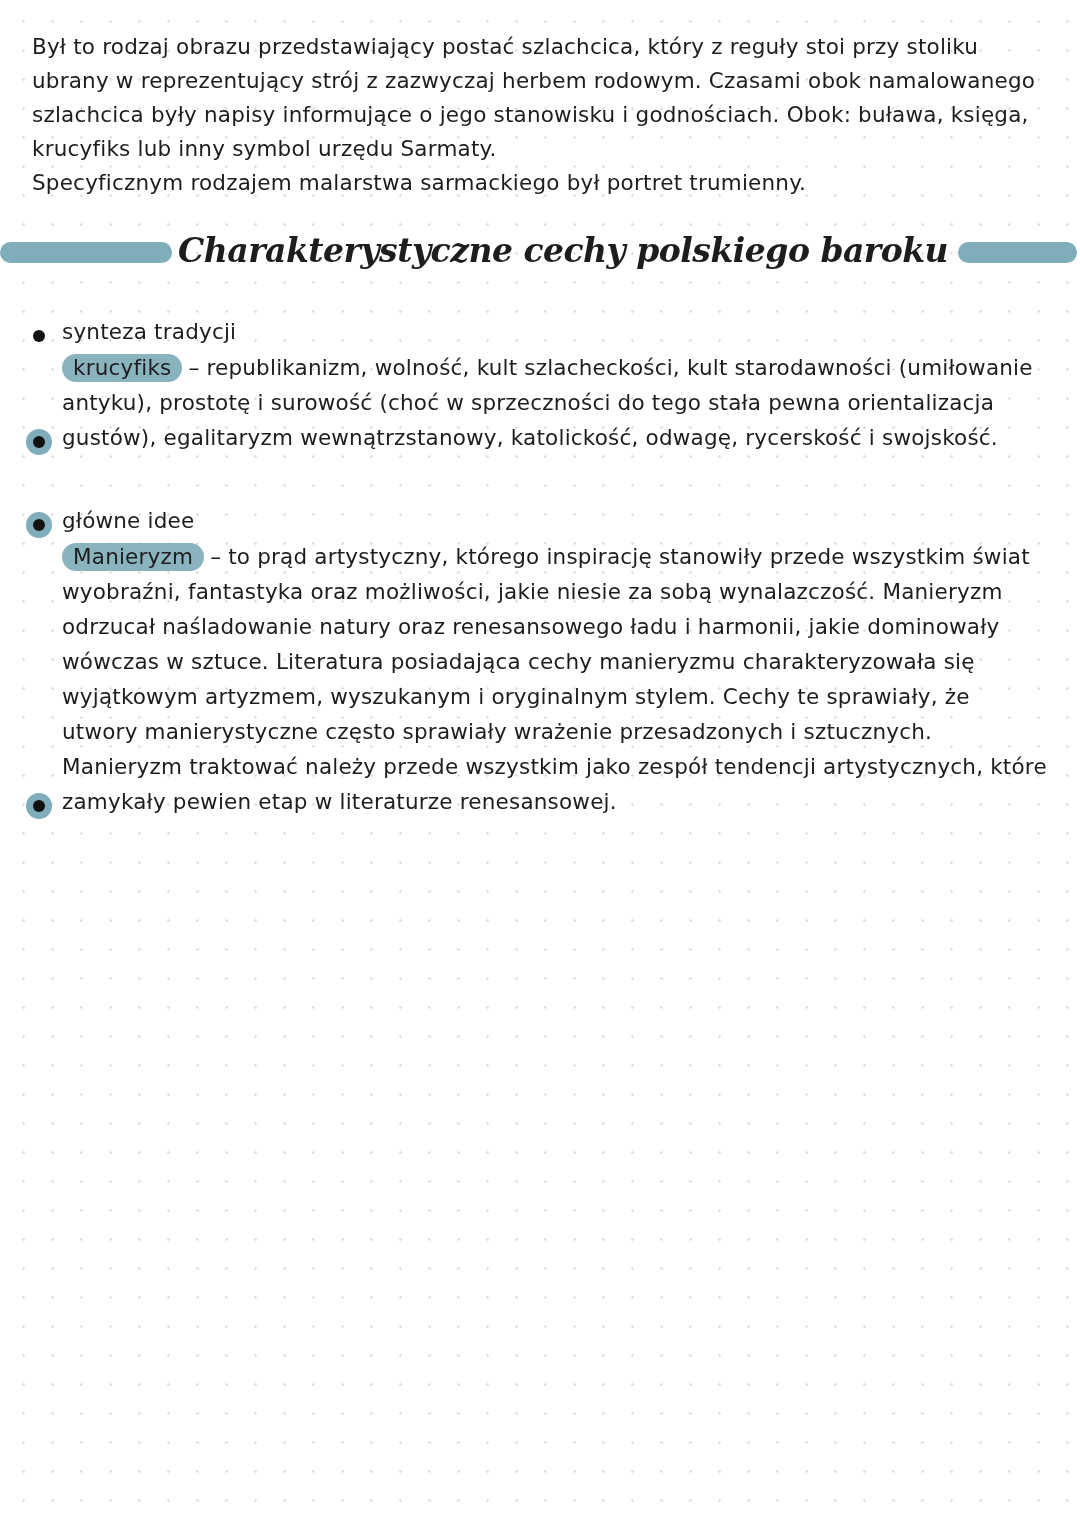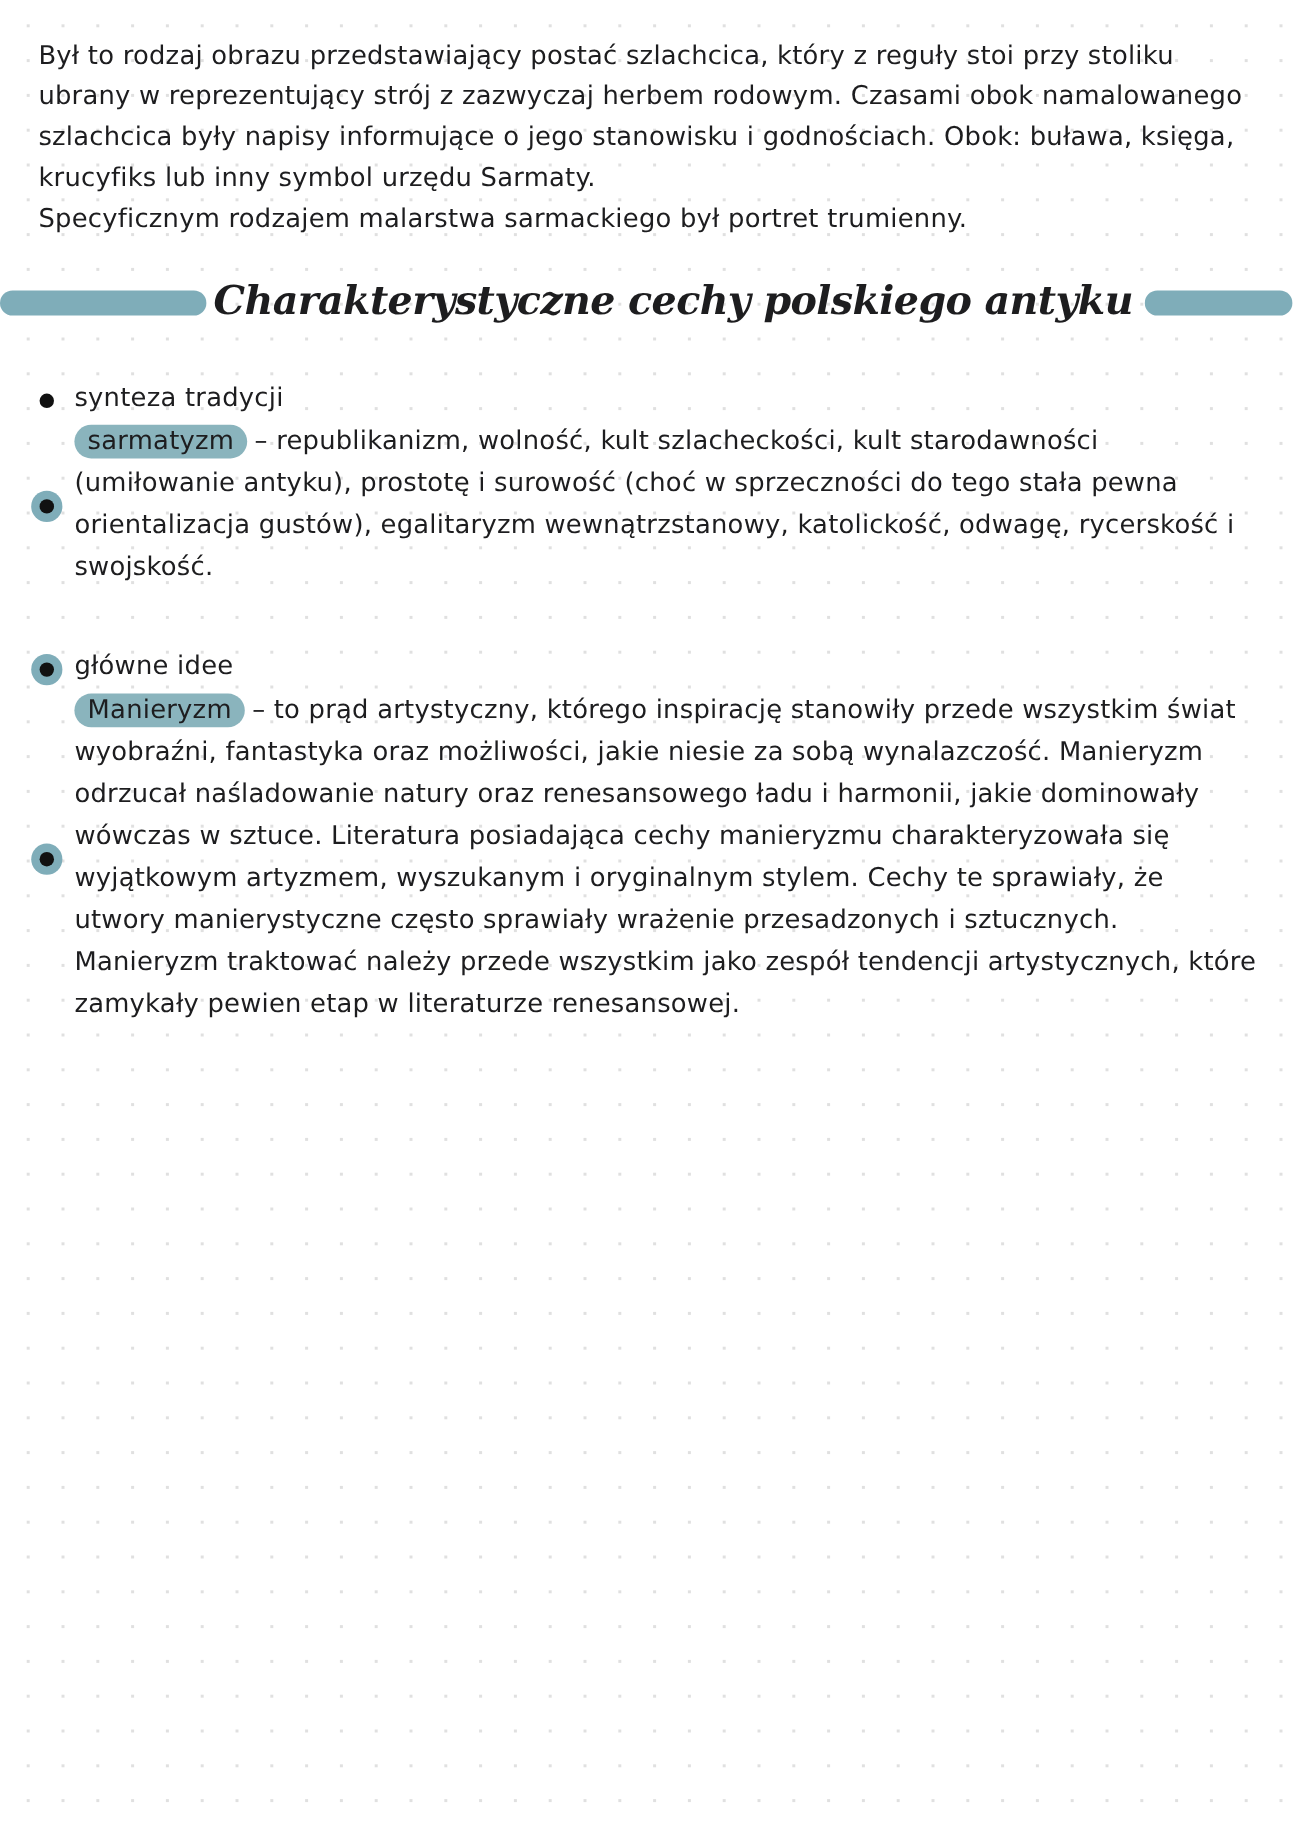--- a/index.html
+++ b/index.html
@@ -58,21 +58,21 @@
     font-size:33px;
     white-space:nowrap;
     padding:0 10px 0 6px;
     transform:translateY(-2px);
     letter-spacing:-0.5px;
   }
   
   .bullet-list{margin-top:40px;}
   .bullet-row{
     display:flex;
-    align-items:center;
+    align-items:flex-end;
     margin:0 0 1px -6px;
   }
   .bullet{
     flex:0 0 auto;
     width:26px;height:26px;
     margin:4px 10px 0 0;
     display:flex;align-items:center;justify-content:center;
     border-radius:50%;
   }
   .bullet .dot{
@@ -103,39 +103,39 @@
 
 <div class="page">
 
   <div class="intro body-text">
     <p>Był to rodzaj obrazu przedstawiający postać szlachcica, który z reguły stoi przy stoliku ubrany w reprezentujący strój z zazwyczaj herbem rodowym. Czasami obok namalowanego szlachcica były napisy informujące o jego stanowisku i godnościach. Obok: buława, księga, krucyfiks lub inny symbol urzędu Sarmaty.</p>
     <p>Specyficznym rodzajem malarstwa sarmackiego był portret trumienny.</p>
   </div>
 
   <div class="section-header">
     <div class="bar bar-left"></div>
-    <div class="section-title">Charakterystyczne cechy polskiego antyku</div>
+    <div class="section-title">Charakterystyczne cechy polskiego baroku</div>
     <div class="bar bar-right"></div>
   </div>
 
   <div class="bullet-list">
     <div class="bullet-row">
       <span class="bullet plain">
           <span class="dot"></span>
         </span>
       <div class="bullet-text">
         <span>synteza tradycji</span>
       </div>
     </div>
     <div class="bullet-row">
       <span class="bullet ringed">
           <span class="dot"></span>
         </span>
       <div class="bullet-text">
-        <span class="hl">sarmatyzm</span><span>– republikanizm, wolność, kult szlacheckości, kult starodawności (umiłowanie antyku), prostotę i surowość (choć w sprzeczności do tego stała pewna orientalizacja gustów), egalitaryzm wewnątrzstanowy, katolickość, odwagę, rycerskość i swojskość.</span>
+        <span class="hl">krucyfiks</span><span>– republikanizm, wolność, kult szlacheckości, kult starodawności (umiłowanie antyku), prostotę i surowość (choć w sprzeczności do tego stała pewna orientalizacja gustów), egalitaryzm wewnątrzstanowy, katolickość, odwagę, rycerskość i swojskość.</span>
       </div>
     </div>
   </div>
 
 
   <div class="bullet-list second">
     <div class="bullet-row">
       <span class="bullet ringed">
           <span class="dot"></span>
         </span>

